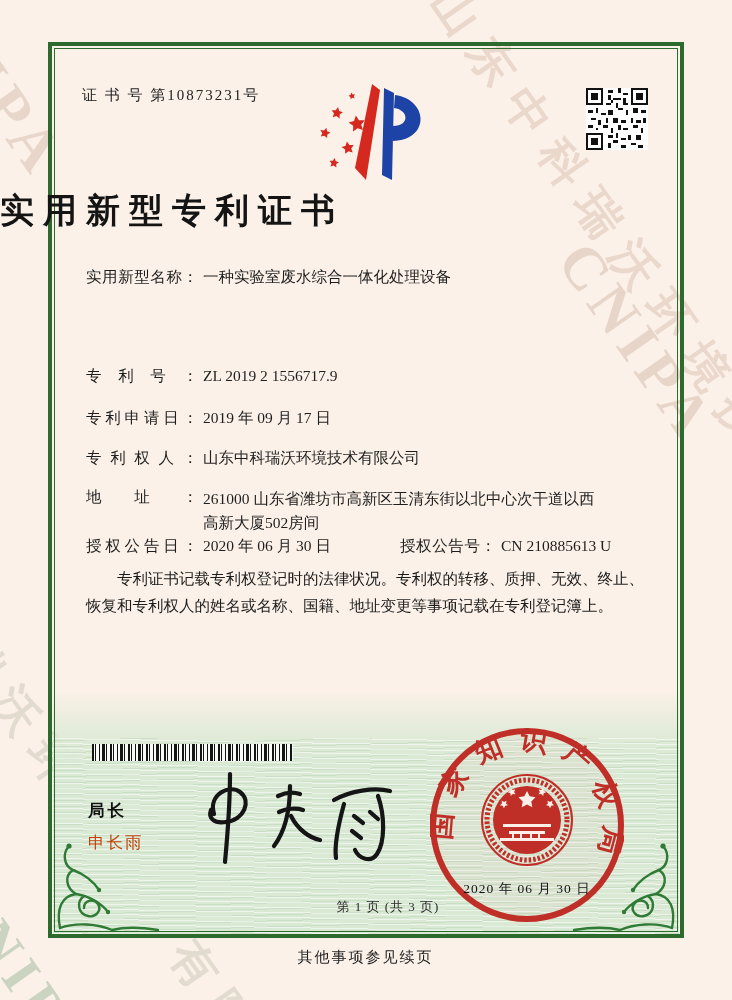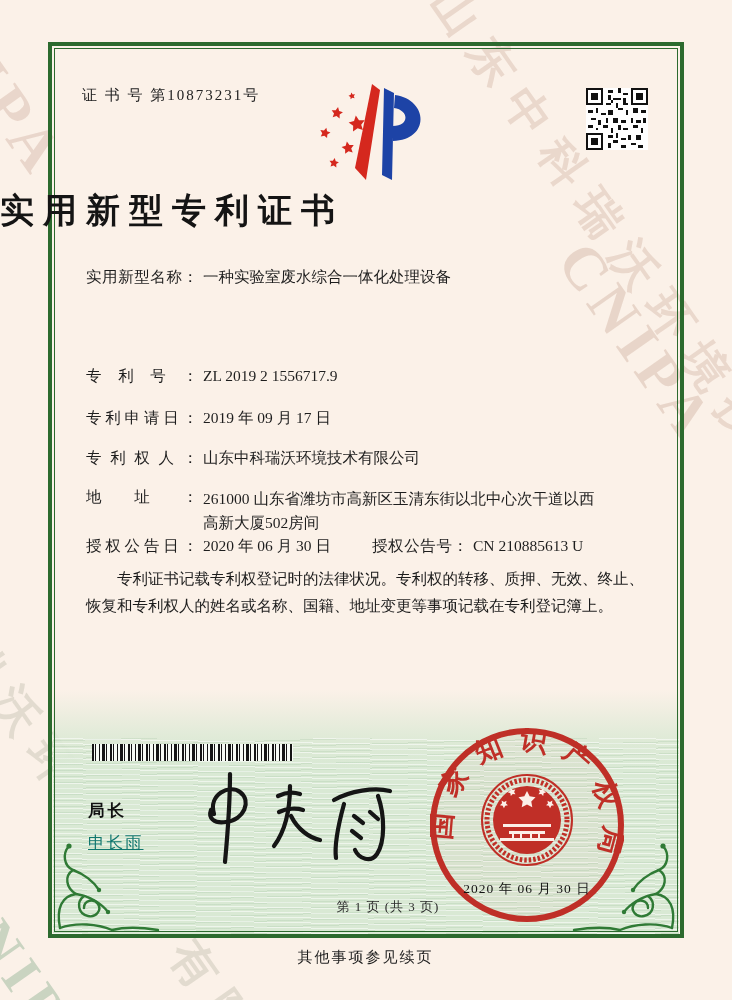--- a/index.html
+++ b/index.html
@@ -31,30 +31,30 @@
   .cert-no{position:absolute;left:82px;top:86px;font-size:15px;letter-spacing:2px;color:#222;}
   .qr{position:absolute;left:586px;top:88px;width:62px;height:62px;}
   .logo{position:absolute;left:296px;top:80px;width:140px;height:112px;}
   .title{position:absolute;left:0;right:0;top:188px;text-align:left;font-size:34px;font-weight:900;letter-spacing:9px;color:#141414;}
 
   .row{position:absolute;left:86px;font-size:15.5px;color:#1e1e1e;white-space:nowrap;}
   .flabel{display:inline-block;width:112px;text-align:justify;text-align-last:justify;}
   .fvalue{margin-left:5px;}
   .fvalue.addr{display:inline-block;width:394px;white-space:normal;line-height:1.55;vertical-align:top;}
   .pair2{position:absolute;left:286px;top:0;white-space:nowrap;}
-  .pair2 .flabel{width:96px;}
+  .pair2 .flabel{width:96px;margin-left:28px;}
 
   .paras{position:absolute;left:86px;top:566px;width:568px;font-size:15.5px;line-height:1.74;color:#1c1c1c;}
   .paras p{margin:0;text-indent:2em;}
 
   .barcode{position:absolute;left:92px;top:744px;width:201px;height:17px;
     background:repeating-linear-gradient(90deg,#141414 0 2px,#f6faf4 2px 3px,#141414 3px 4px,#f6faf4 4px 7px,#141414 7px 8px,#f6faf4 8px 10px,#141414 10px 13px,#f6faf4 13px 14px,#141414 14px 15px,#f6faf4 15px 18px);}
 
   .duty{position:absolute;left:88px;top:800px;font-size:16.5px;color:#111;letter-spacing:3px;font-weight:bold;}
-  .duty-name{position:absolute;left:88px;top:832px;font-size:16.5px;color:#0f766e;letter-spacing:2px;text-decoration:underline;}
+  .duty-name{position:absolute;left:88px;top:832px;font-size:16.5px;color:#c2410c;letter-spacing:2px;}
   .sig{position:absolute;left:178px;top:768px;width:230px;height:110px;}
 
   .seal{position:absolute;left:430px;top:728px;width:194px;height:194px;z-index:6;}
   .seal-ring{position:absolute;inset:0;border:6px solid #bf2f27;border-radius:50%;box-sizing:border-box;background:rgba(210,60,50,0.03);}
   .seal-date{position:absolute;left:0;right:0;bottom:24px;text-align:center;font-size:13.5px;color:#131313;letter-spacing:1px;}
 
   .flourish{position:absolute;width:108px;height:96px;z-index:5;}
   .flourish.fl-left{left:54px;top:838px;}
   .flourish.fl-right{left:570px;top:838px;transform:scaleX(-1);}
 

